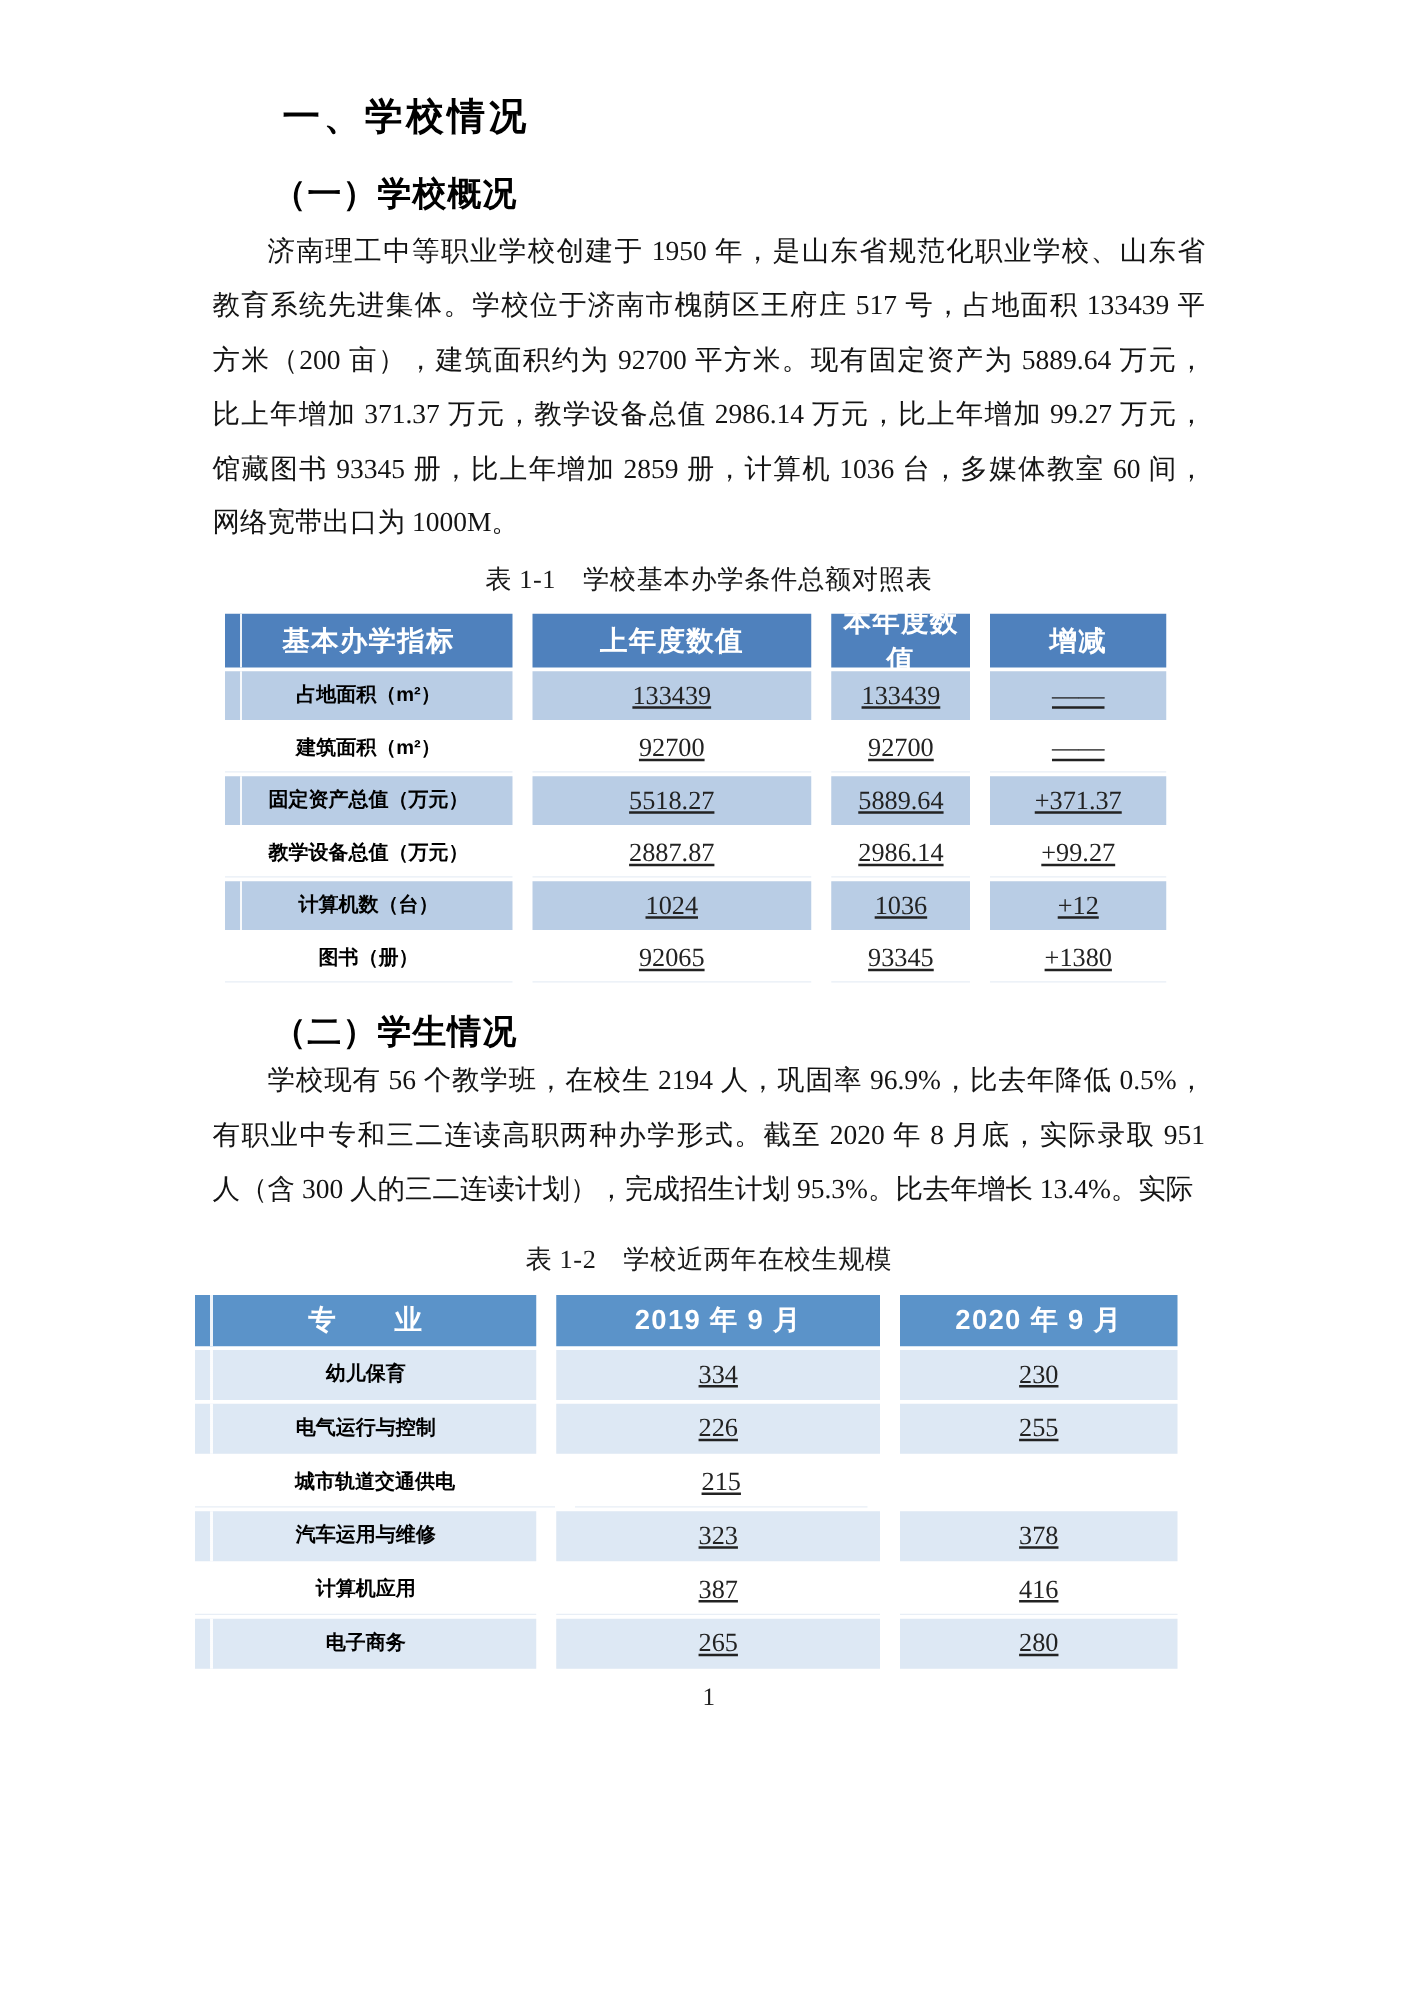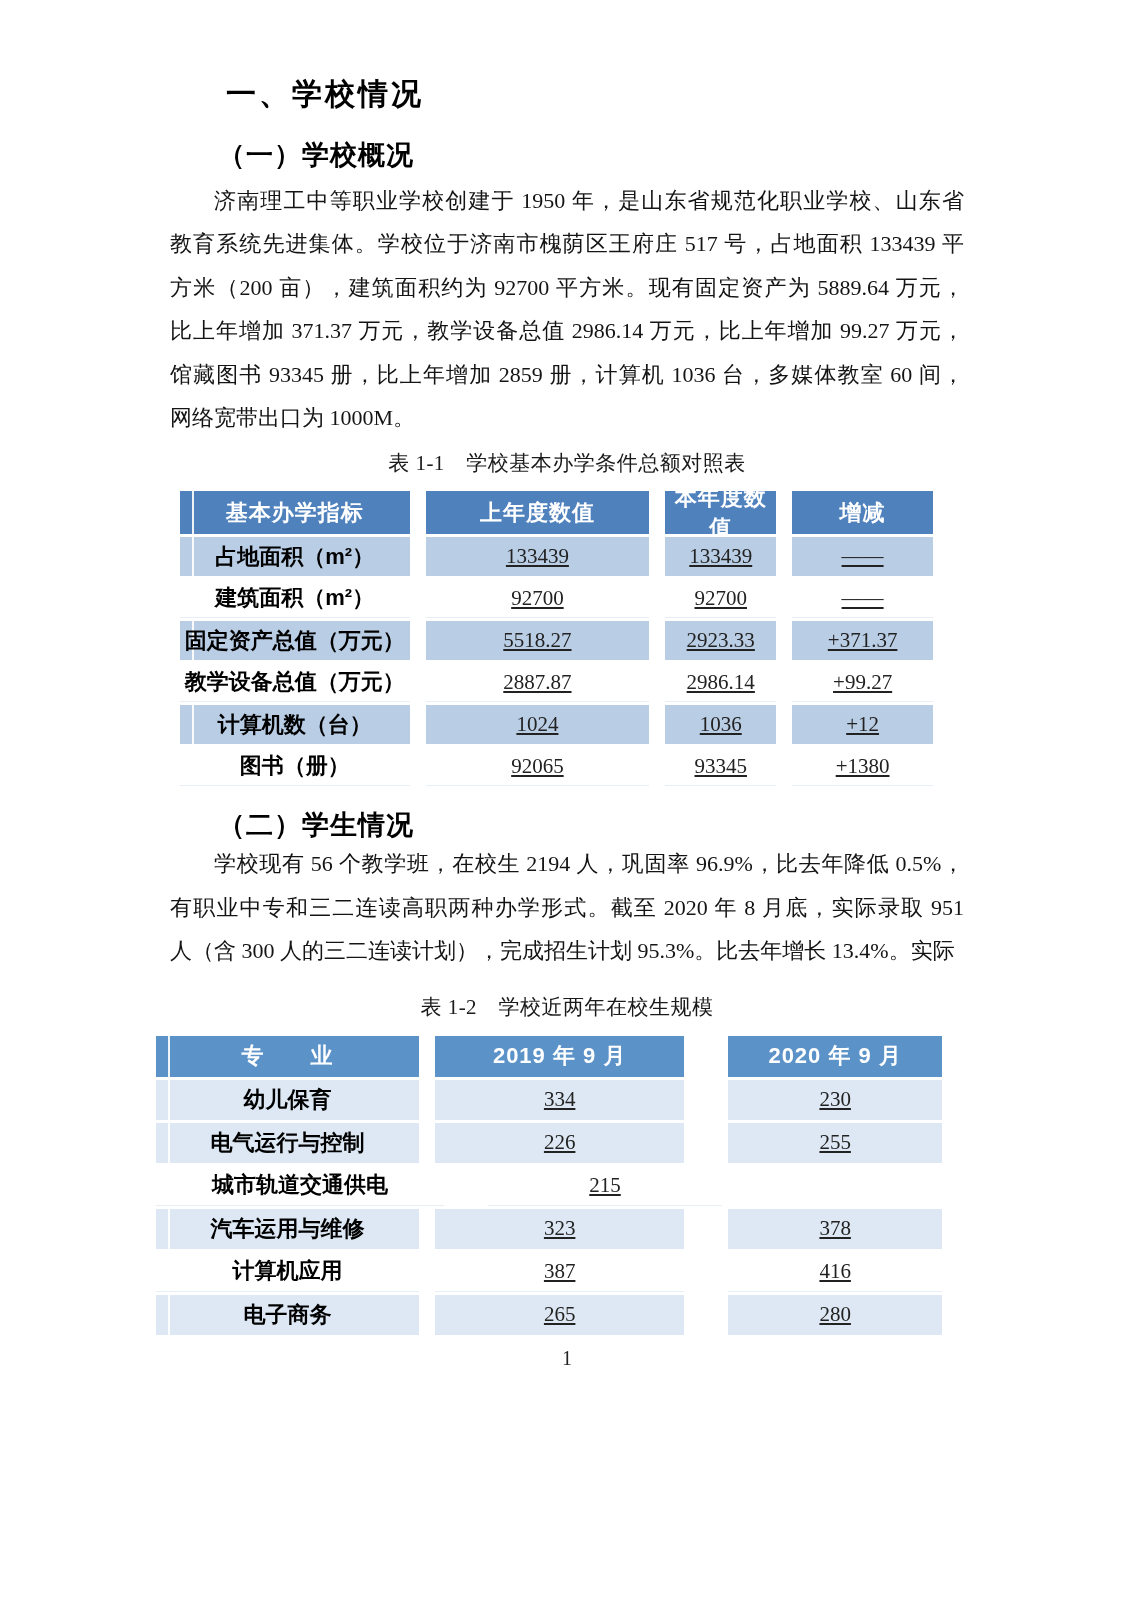--- a/index.html
+++ b/index.html
@@ -55,26 +55,26 @@
   .t2 .hrow .cell{height:41px;background-color:var(--header-blue-2,#5b93c9);}
 
   .t1 .drow .cell{height:39px;}
   .t2 .drow .cell{height:40px;}
   .drow.plain .cell{background-color:#ffffff;border-bottom:1px solid #e8eef6;}
   .t1 .drow.shaded .cell{background-color:var(--row-light-1,#b9cde5);}
   .t2 .drow.shaded .cell{background-color:var(--row-light-2,#dde8f4);}
 
   .drow .c1{
     font-family:"Liberation Sans","DejaVu Sans",sans-serif;
-    font-weight:bold;font-size:22px;color:#000;
+    font-weight:bold;font-size:16px;color:#000;
   }
   .drow .num{font-size:21px;color:#222;text-decoration:underline;}
 
   .t1 .c1{width:238px;} .t1 .c2{width:232px;} .t1 .c3{width:115px;} .t1 .c4{width:146px;}
-  .t2 .c1{width:288px;} .t2 .c2{width:273px;} .t2 .c3{width:234px;margin-left:28px;}
+  .t2 .c1{width:288px;} .t2 .c2{width:273px;} .t2 .c3{width:234px;}
 
   .pagenum{margin-top:10px;text-align:center;font-size:20px;line-height:26px;color:#222;}
 </style>
 </head>
 <body>
 
 <div class="page">
   <div class="content">
 
     <div class="h1">一、学校情况</div>
@@ -117,21 +117,21 @@
           <div class="trow drow plain">
             <div class="cell c1">建筑面积（m²）</div>
             <div class="cell c2 num">92700</div>
             <div class="cell c3 num">92700</div>
             <div class="cell c4 num">——</div>
           </div>
 
           <div class="trow drow shaded">
             <div class="cell c1">固定资产总值（万元）</div>
             <div class="cell c2 num">5518.27</div>
-            <div class="cell c3 num">2923.33</div>
+            <div class="cell c3 num">5889.64</div>
             <div class="cell c4 num">+371.37</div>
           </div>
 
           <div class="trow drow plain">
             <div class="cell c1">教学设备总值（万元）</div>
             <div class="cell c2 num">2887.87</div>
             <div class="cell c3 num">2986.14</div>
             <div class="cell c4 num">+99.27</div>
           </div>
 

